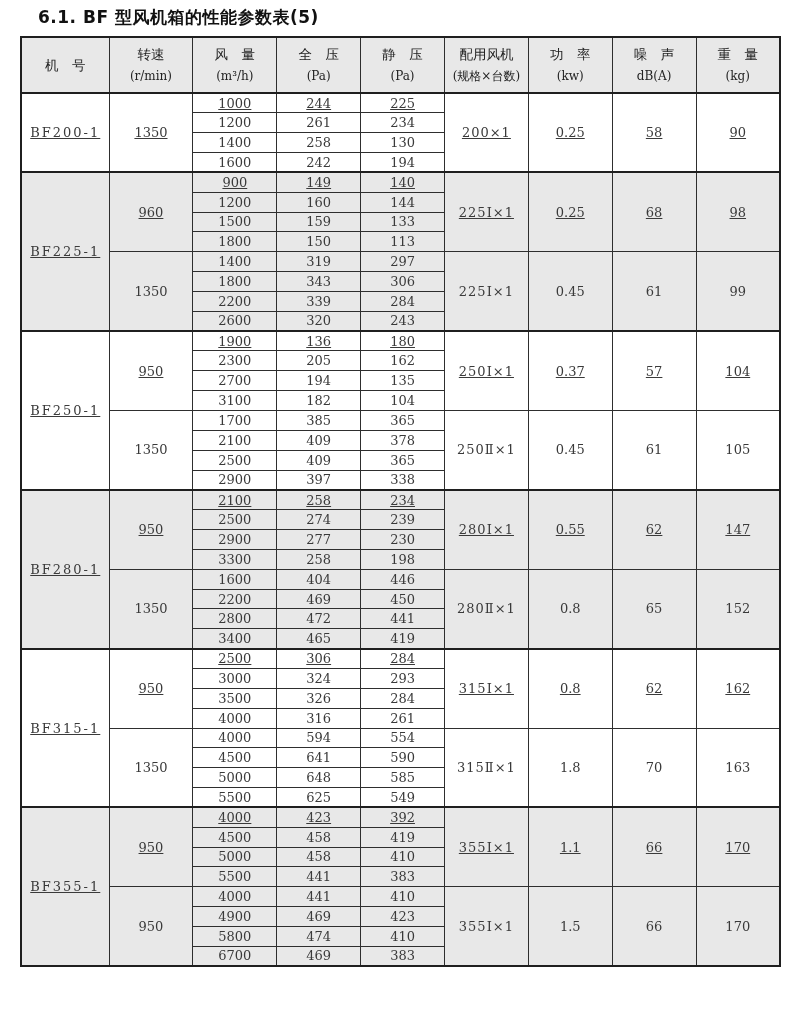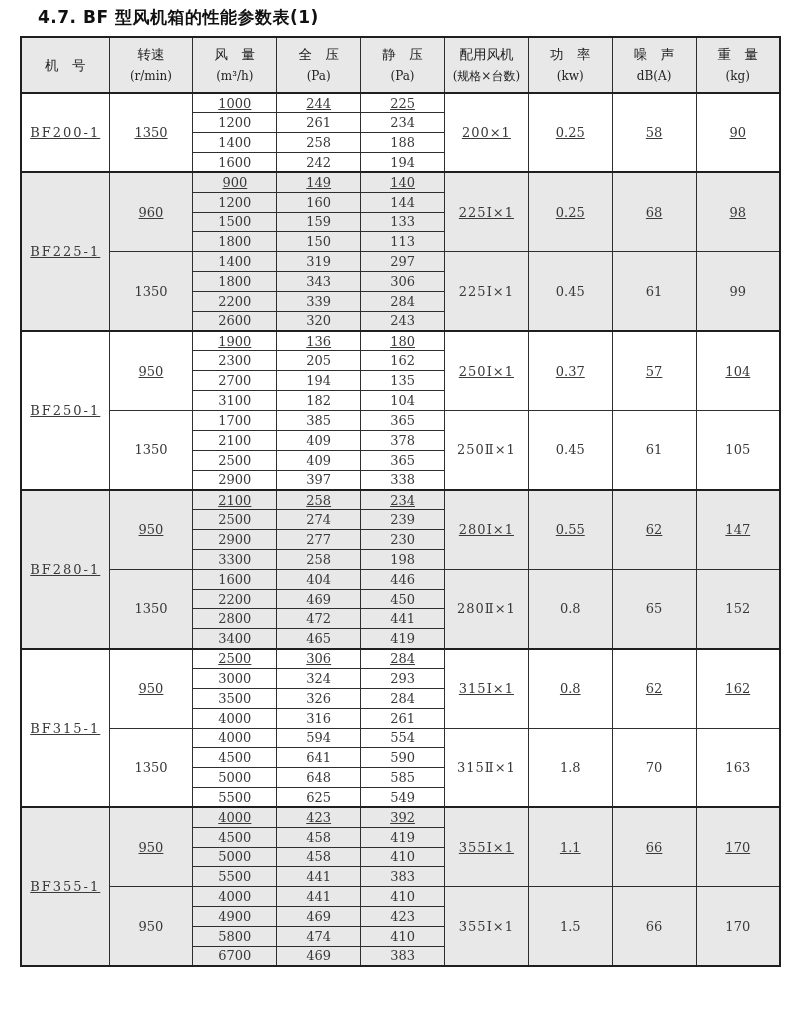--- a/index.html
+++ b/index.html
@@ -19,21 +19,21 @@
   tbody tr{height:19.85px;}
   tr.shaded td{background:#e8e8e8;}
   tr.section-start td{border-top:2px solid #1f1f1f;text-decoration:underline;}
   td.model-cell{letter-spacing:2px;}
   td.fan-cell{letter-spacing:1px;}
 </style>
 </head>
 <body>
 
 <div class="page">
-  <div class="subtitle">4.7. BF 型风机箱的性能参数表(1)</div>
+  <div class="subtitle">6.1. BF 型风机箱的性能参数表(5)</div>
   <table class="perf">
     <colgroup>
       <col style="width:11.6%">
         <col style="width:11.05%">
         <col style="width:11.05%">
       <col style="width:11.05%">
         <col style="width:11.05%">
         <col style="width:11.05%">
       <col style="width:11.05%">
         <col style="width:11.05%">
@@ -91,21 +91,21 @@
           <td rowspan="4">90</td>
         </tr>
         <tr class="">
           <td>1200</td>
           <td>261</td>
           <td>234</td>
         </tr>
         <tr class="">
           <td>1400</td>
           <td>258</td>
-          <td>188</td>
+          <td>130</td>
         </tr>
         <tr class="">
           <td>1600</td>
           <td>242</td>
           <td>194</td>
         </tr>
         <tr class="shaded section-start ">
           <td rowspan="8" class="model-cell">BF225-1</td>
           <td rowspan="4">960</td>
           <td>900</td>

